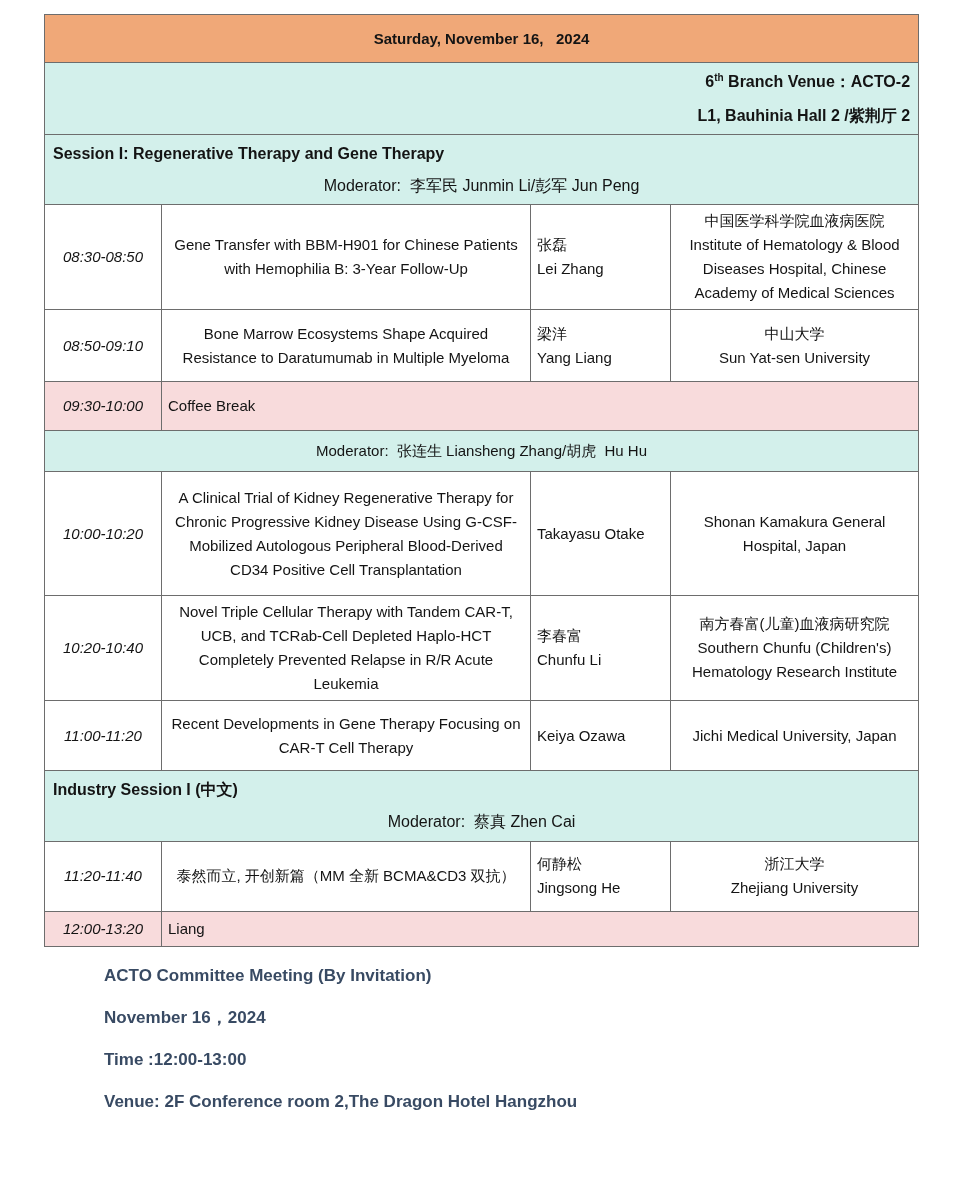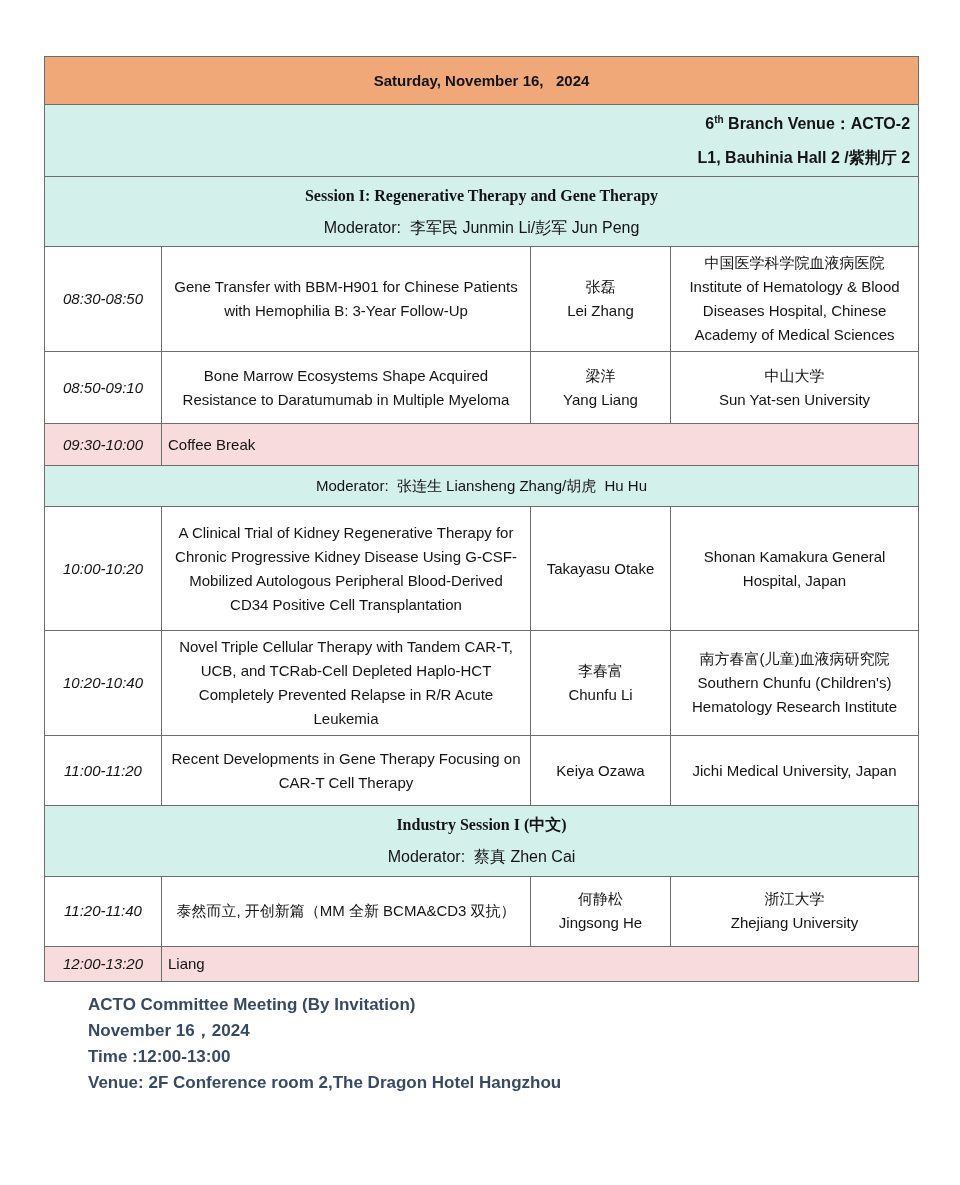--- a/index.html
+++ b/index.html
@@ -13,21 +13,20 @@
     width: 960px;
     height: 1185px;
     box-sizing: border-box;
     padding: 14px 42px 0 44px;
     background: #ffffff;
   }
   table.schedule {
     border-collapse: collapse;
     width: 874px;
     table-layout: fixed;
-    margin-top: 42px;
   }
   table.schedule td {
     border: 1.6px solid #6d6d6d;
     font-size: 15px;
     line-height: 1.6;
     vertical-align: middle;
     padding: 4px 6px;
     box-sizing: border-box;
   }
   col.c-time    { width: 117px; }
@@ -37,21 +36,21 @@
 
   tr.bg-orange td { background: #F0A878; }
   tr.bg-teal td   { background: #D3F0EB; }
   tr.bg-pink td   { background: #F8DBDC; }
 
   tr.h48  { height: 48px; }
   tr.h66  { height: 66px; }
   tr.h70  { height: 70px; }
   tr.h100 { height: 100px; }
   tr.h72  { height: 72px; }
-  tr.h47  { height: 42px; }
+  tr.h47  { height: 49px; }
   tr.h41  { height: 41px; }
   tr.h124 { height: 124px; }
   tr.h103 { height: 103px; }
   tr.h60  { height: 60px; }
   tr.h64  { height: 64px; }
   tr.h44  { height: 35px; }
 
   td.date-cell {
     text-align: center;
     font-weight: bold;
@@ -66,47 +65,46 @@
   .venue-line sup { font-size: 10px; }
   .hall-line {
     font-weight: bold;
     font-size: 16px;
     text-align: right;
     padding: 4px 2px 2px 2px;
   }
   .sess-title {
     font-weight: bold;
     font-size: 16px;
-    text-align: center;
+    text-align: left;
     padding: 2px 2px 4px 2px;
-    font-family: Liberation Serif, serif;
   }
   .sess-mod {
     text-align: center;
     font-size: 16px;
     padding: 2px 0 2px 0;
   }
   td.mod-only {
     text-align: center;
     font-size: 16px;
   }
   td.time-cell    { text-align: center; font-style: italic; }
   td.title-cell   { text-align: center; white-space: pre-line; }
-  td.speaker-cell { text-align: center; white-space: pre-line; }
+  td.speaker-cell { white-space: pre-line; }
   td.aff-cell     { text-align: center; white-space: pre-line; }
   td.break-cell   { text-align: left; padding-left: 12px; }
 
   .footer {
     margin: 10px 0 0 44px;
     font-weight: bold;
     color: #384A63;
     font-size: 17px;
     line-height: 26px;
   }
-  .footer div { margin: 0; }
+  .footer div { margin: 16px; }
 </style>
 </head>
 <body>
 
 <div class="sheet">
   <table class="schedule">
     <colgroup>
       <col class="c-time">
         <col class="c-title">
         <col class="c-speaker">

